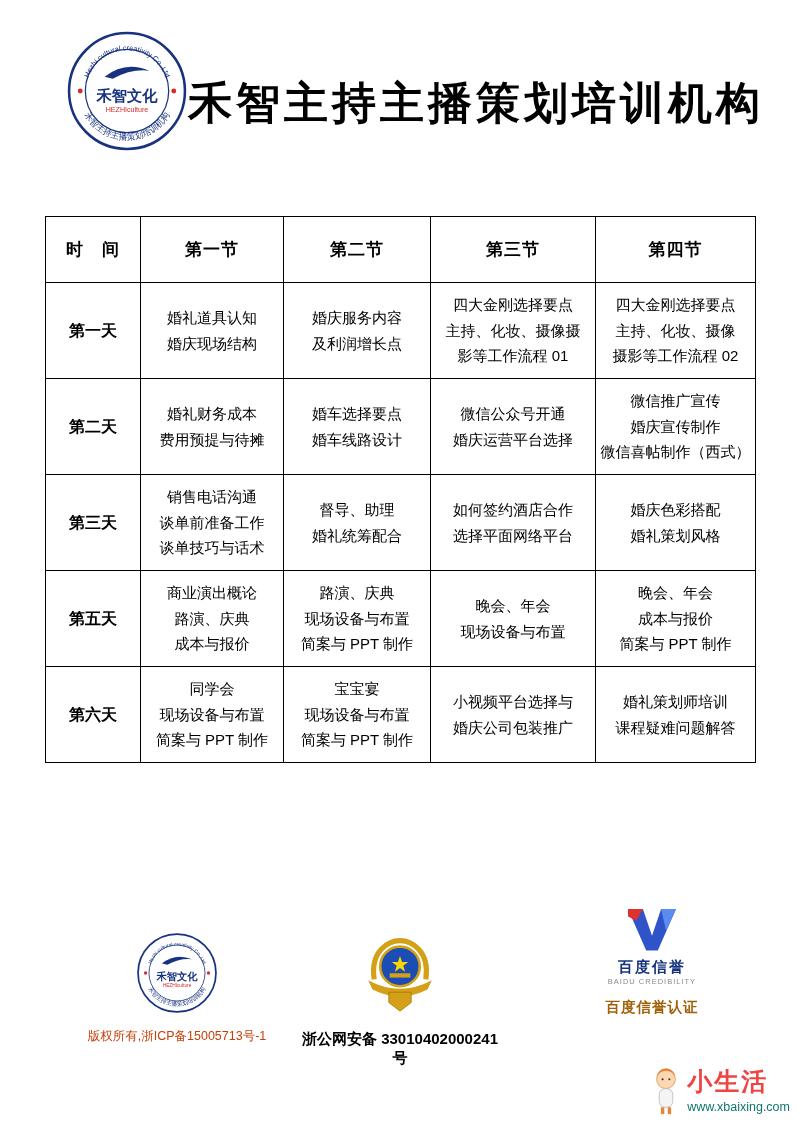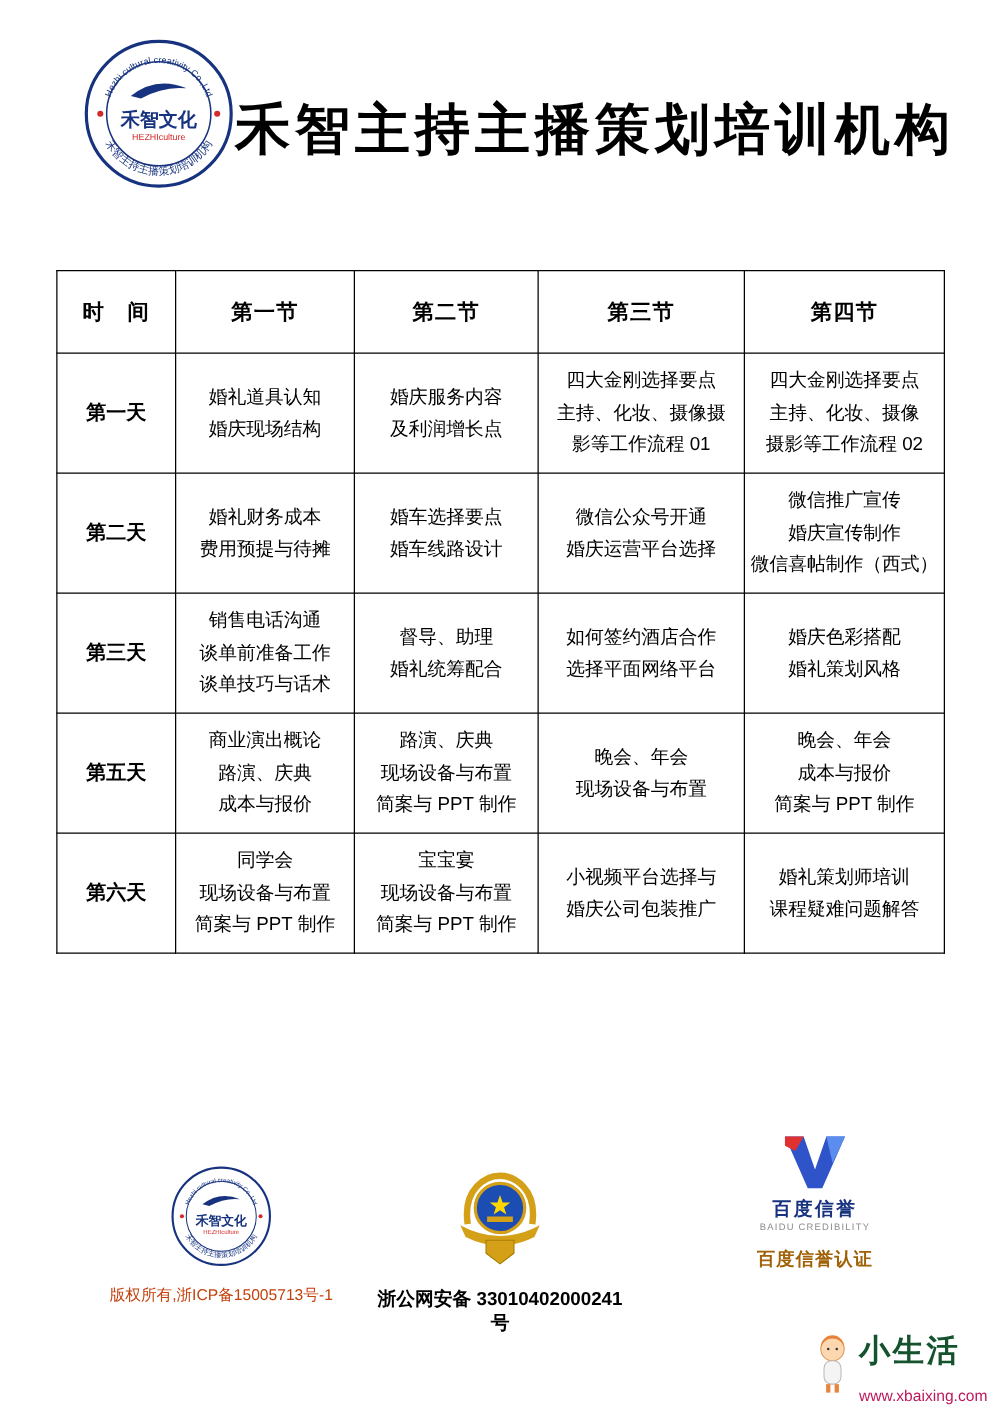--- a/index.html
+++ b/index.html
@@ -31,22 +31,22 @@
   .police-text { margin-top:12px; font-size:15px; font-weight:bold; color:#000; }
   .baidu-v { width:58px; height:50px; }
   .baidu-cn { margin-top:4px; font-size:15px; font-weight:bold; color:#17337f; letter-spacing:2px; }
   .baidu-en { font-size:7.5px; color:#8a8a8a; letter-spacing:1px; }
   .baidu-cert { margin-top:12px; font-size:14.5px; font-weight:bold; color:#a16207; letter-spacing:1px; }
 
   
   .watermark { position:absolute; right:10px; top:1066px; display:flex; align-items:flex-start; }
   .mascot { width:34px; height:52px; margin-right:4px; }
   .wm-texts { display:flex; flex-direction:column; }
-  .wm-name { font-size:25px; font-weight:bold; color:#14532d; letter-spacing:2px; line-height:1.2; }
-  .wm-url { font-size:12.5px; color:#be185d; margin-top:14px; }
+  .wm-name { font-size:25px; font-weight:bold; color:#ef4444; letter-spacing:2px; line-height:1.2; }
+  .wm-url { font-size:12.5px; color:#0f766e; margin-top:4px; }
 </style>
 </head>
 <body>
 
 <div class="page">
 
   <svg class="header-logo" viewBox="0 0 120 120">
     <circle cx="60" cy="60" r="57" fill="#ffffff" stroke="#17337f" stroke-width="2.5"></circle>
     <circle cx="60" cy="60" r="41" fill="none" stroke="#17337f" stroke-width="1.2"></circle>
     <defs>

